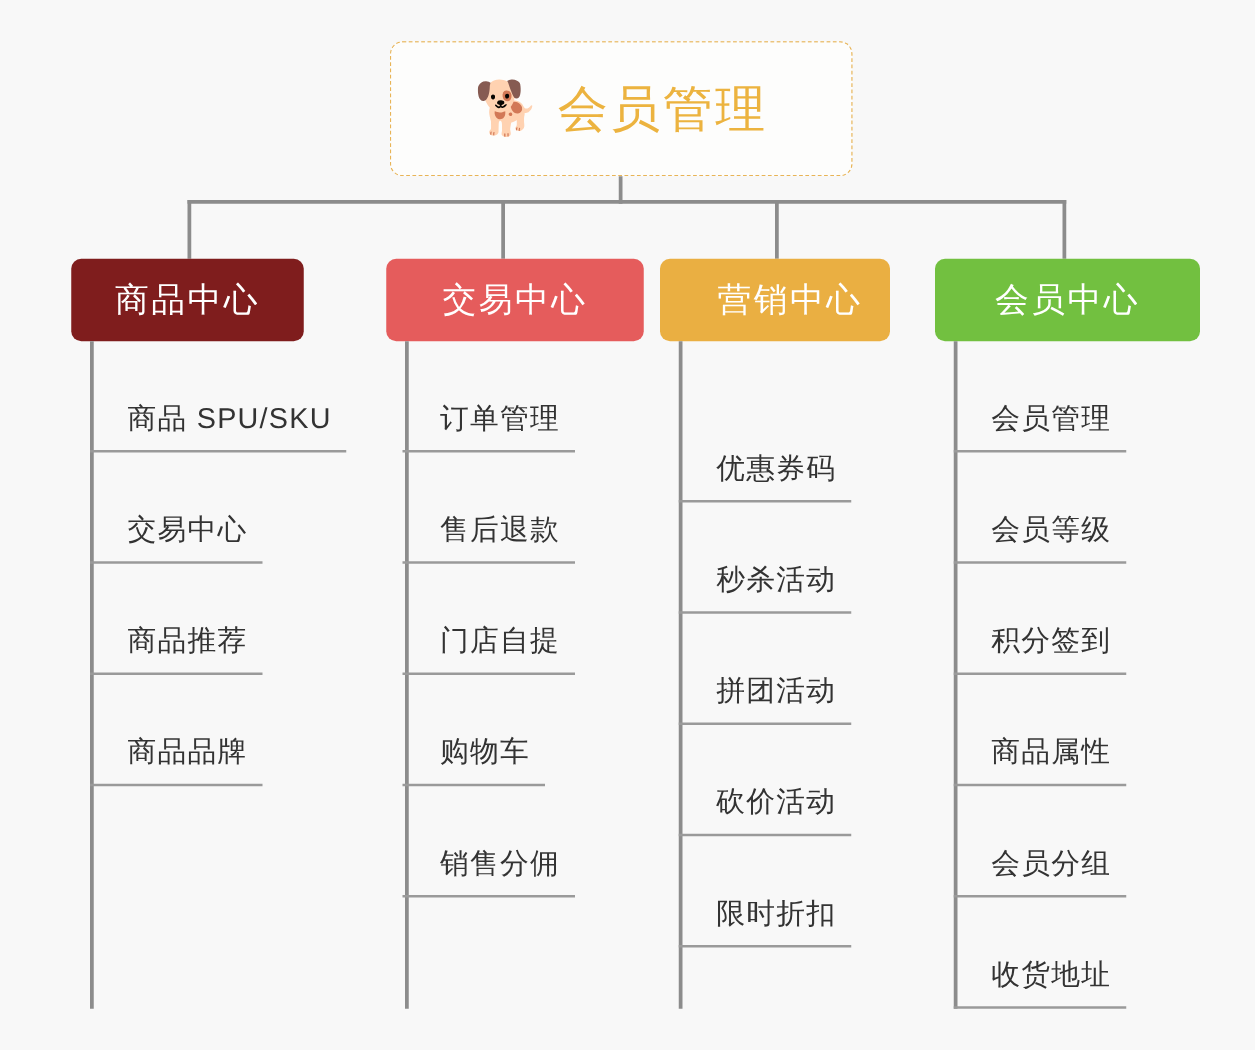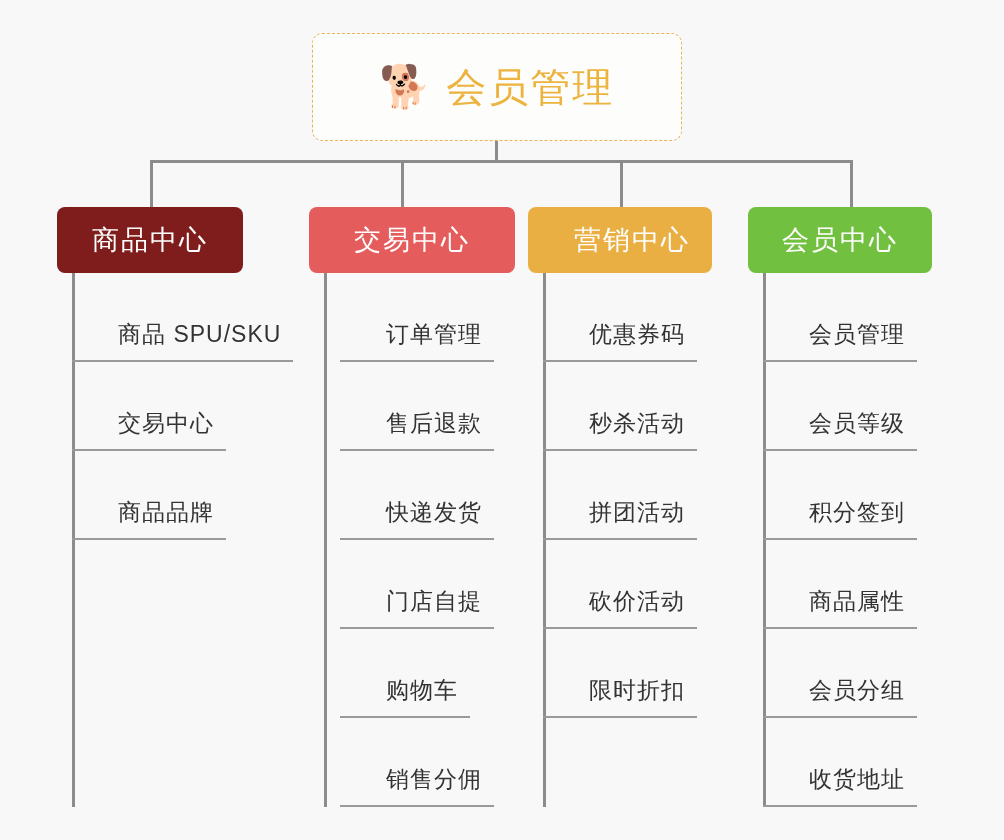--- a/index.html
+++ b/index.html
@@ -92,21 +92,21 @@
     height: 89px;
     display: flex;
     align-items: flex-end;
     box-sizing: border-box;
   }
   .leaf-label {
     display: inline-block;
     font-size: 23px;
     color: #333333;
     white-space: nowrap;
-    padding: 0 12px 10px 46px;
+    padding: 0 12px 10px 30px;
     border-bottom: 2px solid #9a9a9a;
     letter-spacing: 1px;
   }
 </style>
 </head>
 <body style="background: rgb(248, 248, 248);">
 
 <div id="canvas">
 
   <div id="root-node" style="border-color: rgb(232, 180, 86); background: rgb(253, 253, 252);">
@@ -127,83 +127,83 @@
     </div>
     <div class="spine" style="left: 15px; height: 534px; background-color: rgb(140, 140, 140);"></div>
     <div class="leaf-list" style="left: 15px;">
       <div class="leaf">
           <span class="leaf-label">商品 SPU/SKU</span>
         </div>
       <div class="leaf">
           <span class="leaf-label">交易中心</span>
         </div>
       <div class="leaf">
+          <span class="leaf-label">商品推荐</span>
+        </div>
+      <div class="leaf">
           <span class="leaf-label">商品品牌</span>
         </div>
     </div>
   </div>
 
   <div class="column" id="col-1" style="left: 309px;">
     <div class="cat-box" style="width: 206px; background: rgb(229, 92, 92);">
       <span>交易中心</span>
     </div>
     <div class="spine" style="left: 15px; height: 534px; background-color: rgb(140, 140, 140);"></div>
-    <div class="leaf-list" style="left: 31px;">
+    <div class="leaf-list" style="left: 13px;">
       <div class="leaf">
           <span class="leaf-label">订单管理</span>
         </div>
       <div class="leaf">
           <span class="leaf-label">售后退款</span>
-        </div>
-      <div class="leaf">
-          <span class="leaf-label">快递发货</span>
         </div>
       <div class="leaf">
           <span class="leaf-label">门店自提</span>
         </div>
       <div class="leaf">
           <span class="leaf-label">购物车</span>
         </div>
       <div class="leaf">
           <span class="leaf-label">销售分佣</span>
         </div>
     </div>
   </div>
 
   <div class="column" id="col-2" style="left: 528px;">
     <div class="cat-box" style="width: 184px; background: rgb(234, 175, 66); padding-left: 24px;">
       <span>营销中心</span>
     </div>
     <div class="spine" style="left: 15px; height: 534px; background-color: rgb(140, 140, 140);"></div>
+    <div class="leaf-list" style="left: 15px; margin-top: 40px;">
+      <div class="leaf">
+          <span class="leaf-label">优惠券码</span>
+        </div>
+      <div class="leaf">
+          <span class="leaf-label">秒杀活动</span>
+        </div>
+      <div class="leaf">
+          <span class="leaf-label">拼团活动</span>
+        </div>
+      <div class="leaf">
+          <span class="leaf-label">砍价活动</span>
+        </div>
+      <div class="leaf">
+          <span class="leaf-label">限时折扣</span>
+        </div>
+    </div>
+  </div>
+
+  <div class="column" id="col-3" style="left: 748px;">
+    <div class="cat-box" style="width: 212px; background: rgb(114, 192, 64); justify-content: center;">
+      <span>会员中心</span>
+    </div>
+    <div class="spine" style="left: 15px; height: 534px; background-color: rgb(140, 140, 140);"></div>
     <div class="leaf-list" style="left: 15px;">
       <div class="leaf">
-          <span class="leaf-label">优惠券码</span>
-        </div>
-      <div class="leaf">
-          <span class="leaf-label">秒杀活动</span>
-        </div>
-      <div class="leaf">
-          <span class="leaf-label">拼团活动</span>
-        </div>
-      <div class="leaf">
-          <span class="leaf-label">砍价活动</span>
-        </div>
-      <div class="leaf">
-          <span class="leaf-label">限时折扣</span>
-        </div>
-    </div>
-  </div>
-
-  <div class="column" id="col-3" style="left: 748px;">
-    <div class="cat-box" style="width: 184px; background: rgb(114, 192, 64); justify-content: center;">
-      <span>会员中心</span>
-    </div>
-    <div class="spine" style="left: 15px; height: 534px; background-color: rgb(140, 140, 140);"></div>
-    <div class="leaf-list" style="left: 15px;">
-      <div class="leaf">
           <span class="leaf-label">会员管理</span>
         </div>
       <div class="leaf">
           <span class="leaf-label">会员等级</span>
         </div>
       <div class="leaf">
           <span class="leaf-label">积分签到</span>
         </div>
       <div class="leaf">
           <span class="leaf-label">商品属性</span>

